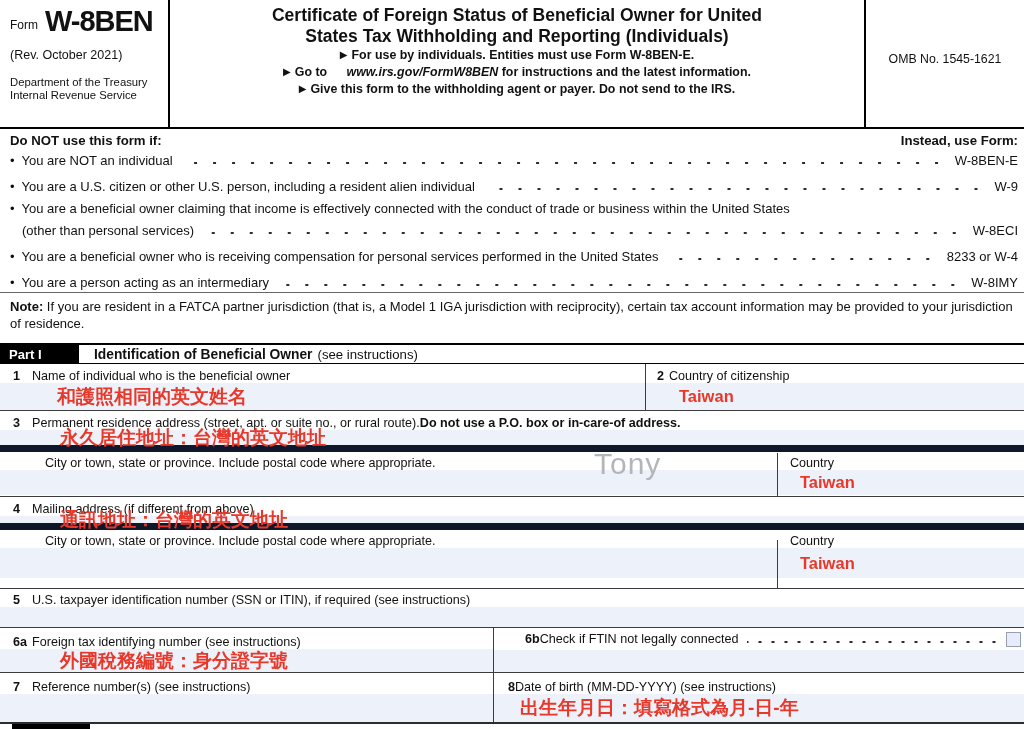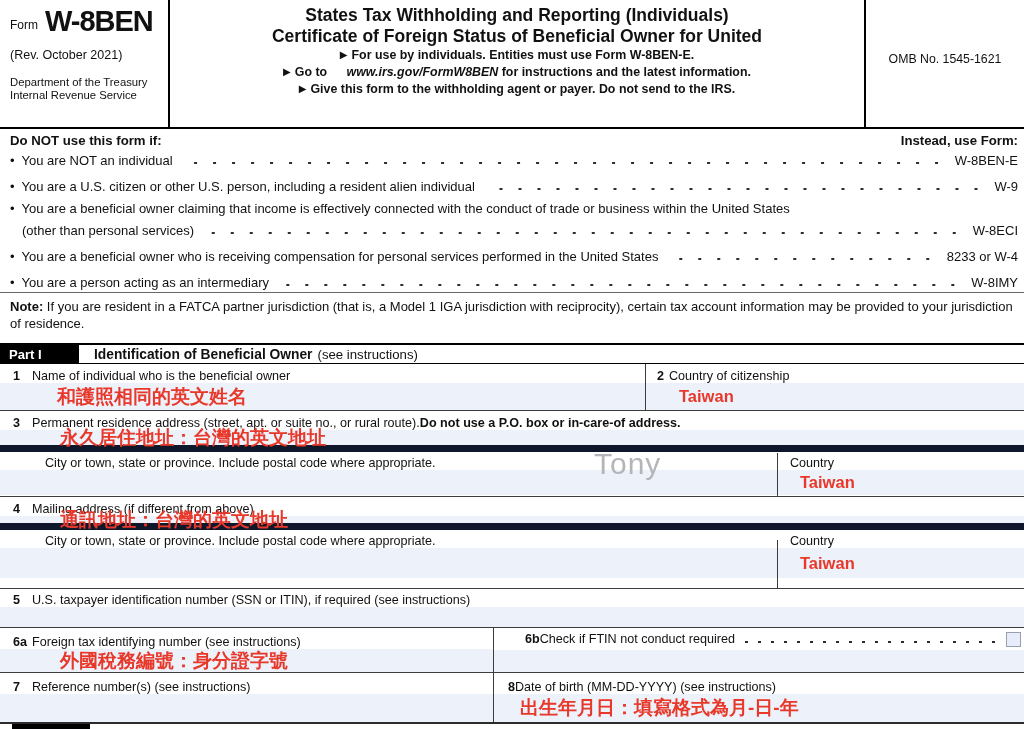--- a/index.html
+++ b/index.html
@@ -117,22 +117,22 @@
         <span class="form-num">W-8BEN</span>
       </div>
       <div class="rev">(Rev. October 2021)</div>
       <div class="agency">
         <div>Department of the Treasury</div>
         <div>Internal Revenue Service</div>
       </div>
     </div>
     <div class="hdr-center">
       <div class="title">
+        <div>Certificate of Foreign Status of Beneficial Owner for United</div>
         <div>States Tax Withholding and Reporting (Individuals)</div>
-        <div>Certificate of Foreign Status of Beneficial Owner for United</div>
       </div>
       <div class="inst">
         <span class="arrow">▶</span><span>For use by individuals. Entities must use Form W-8BEN-E.</span>
       </div>
       <div class="inst">
         <span class="arrow">▶</span><span>Go to </span><span class="lnk">www.irs.gov/FormW8BEN</span><span> for instructions and the latest information.</span>
       </div>
       <div class="inst">
         <span class="arrow">▶</span><span>Give this form to the withholding agent or payer. Do not send to the IRS.</span>
       </div>
@@ -255,21 +255,21 @@
     <div class="c6a">
       <div class="lab">
           <span class="num">6a</span>
           <span>Foreign tax identifying number (see instructions)</span>
         </div>
       <div class="fld fld6a blue cn">外國稅務編號：身分證字號</div>
     </div>
     <div class="c6b">
       <div class="lab6b">
         <span class="num">6b</span>
-        <span>Check if FTIN not conduct required</span>
+        <span>Check if FTIN not legally connected</span>
         <span class="leader6"></span>
         <span class="cbx"></span>
       </div>
       <div class="fld blue"></div>
     </div>
   </div>
 
   <div class="row r78">
     <div class="vline" style="left:493px;top:0;bottom:0;"></div>
     <div class="c7">

